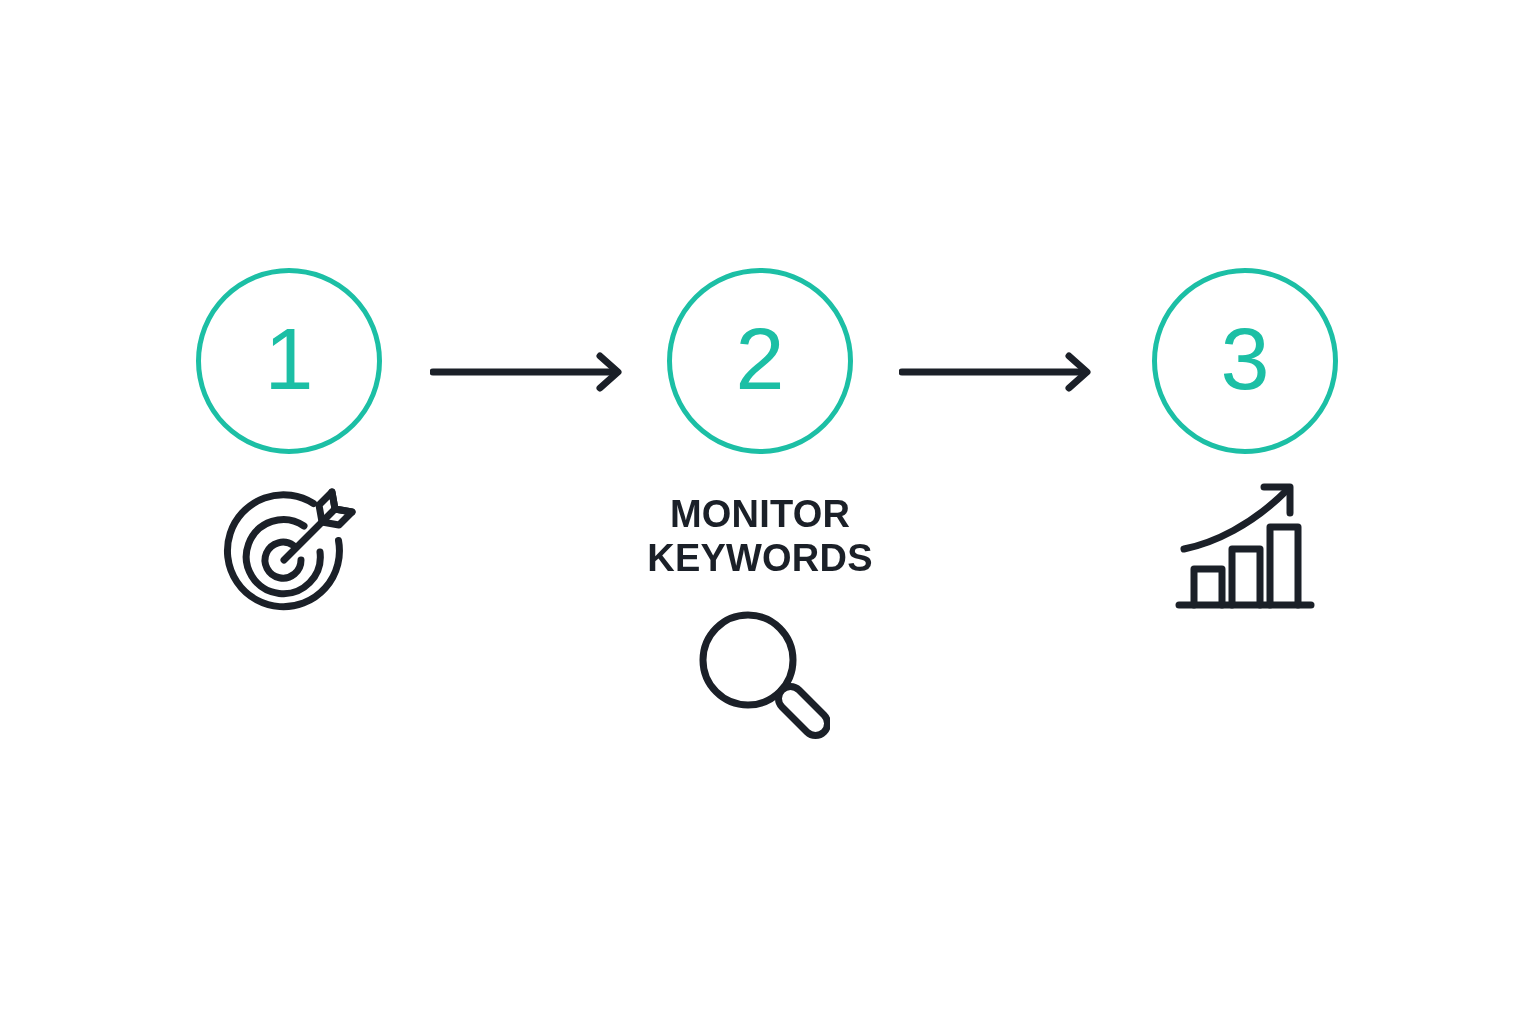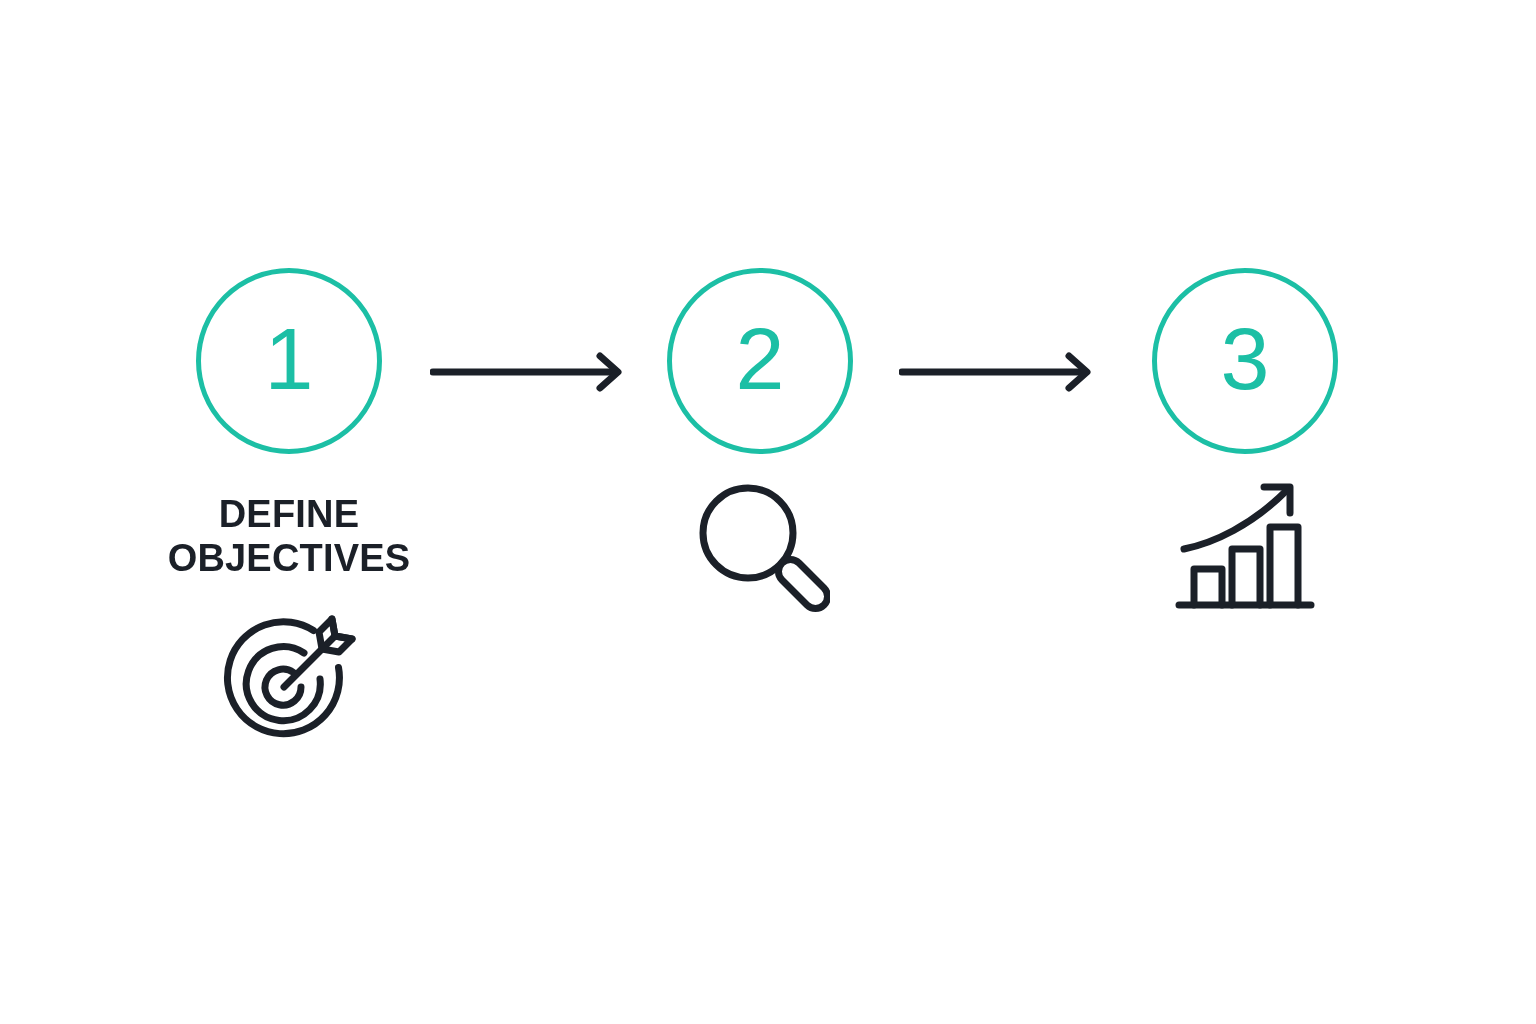--- a/index.html
+++ b/index.html
@@ -98,22 +98,20 @@
 <body style="background: rgb(255, 255, 255);">
 
 <div id="canvas">
 
   <div class="step step-1">
 
     <div class="circle">
       <span class="circle-number">1</span>
     </div>
 
-    <div class="step-label">DEFINE
-OBJECTIVES</div>
 
     <div class="step-icon">
       <svg width="140" height="134" viewBox="0 0 140 134" fill="none" stroke="#1B2028" stroke-width="7" stroke-linecap="round" stroke-linejoin="round">
 
         <path d="M94.5 23.5 A56 56 0 1 0 119.5 60.5"></path>
 
         <path d="M85 46 A37 37 0 1 0 101 72"></path>
 
         <path d="M74.5 65.5 A18 18 0 1 0 82 80"></path>
 
@@ -131,20 +129,22 @@
       <polyline points="170,4 188,20 170,36"></polyline>
     </svg>
   </div>
 
   <div class="step step-2">
 
     <div class="circle">
       <span class="circle-number">2</span>
     </div>
 
+    <div class="step-label">MONITOR
+KEYWORDS</div>
 
     <div class="step-icon">
       <svg width="140" height="140" viewBox="0 0 140 140" fill="none" stroke="#1B2028" stroke-width="7" stroke-linecap="round" stroke-linejoin="round">
 
         <circle cx="58" cy="56" r="45"></circle>
 
         <path d="M92 86
                  a12 12 0 0 1 17 0
                  l25 25
                  a12 12 0 0 1 -17 17

